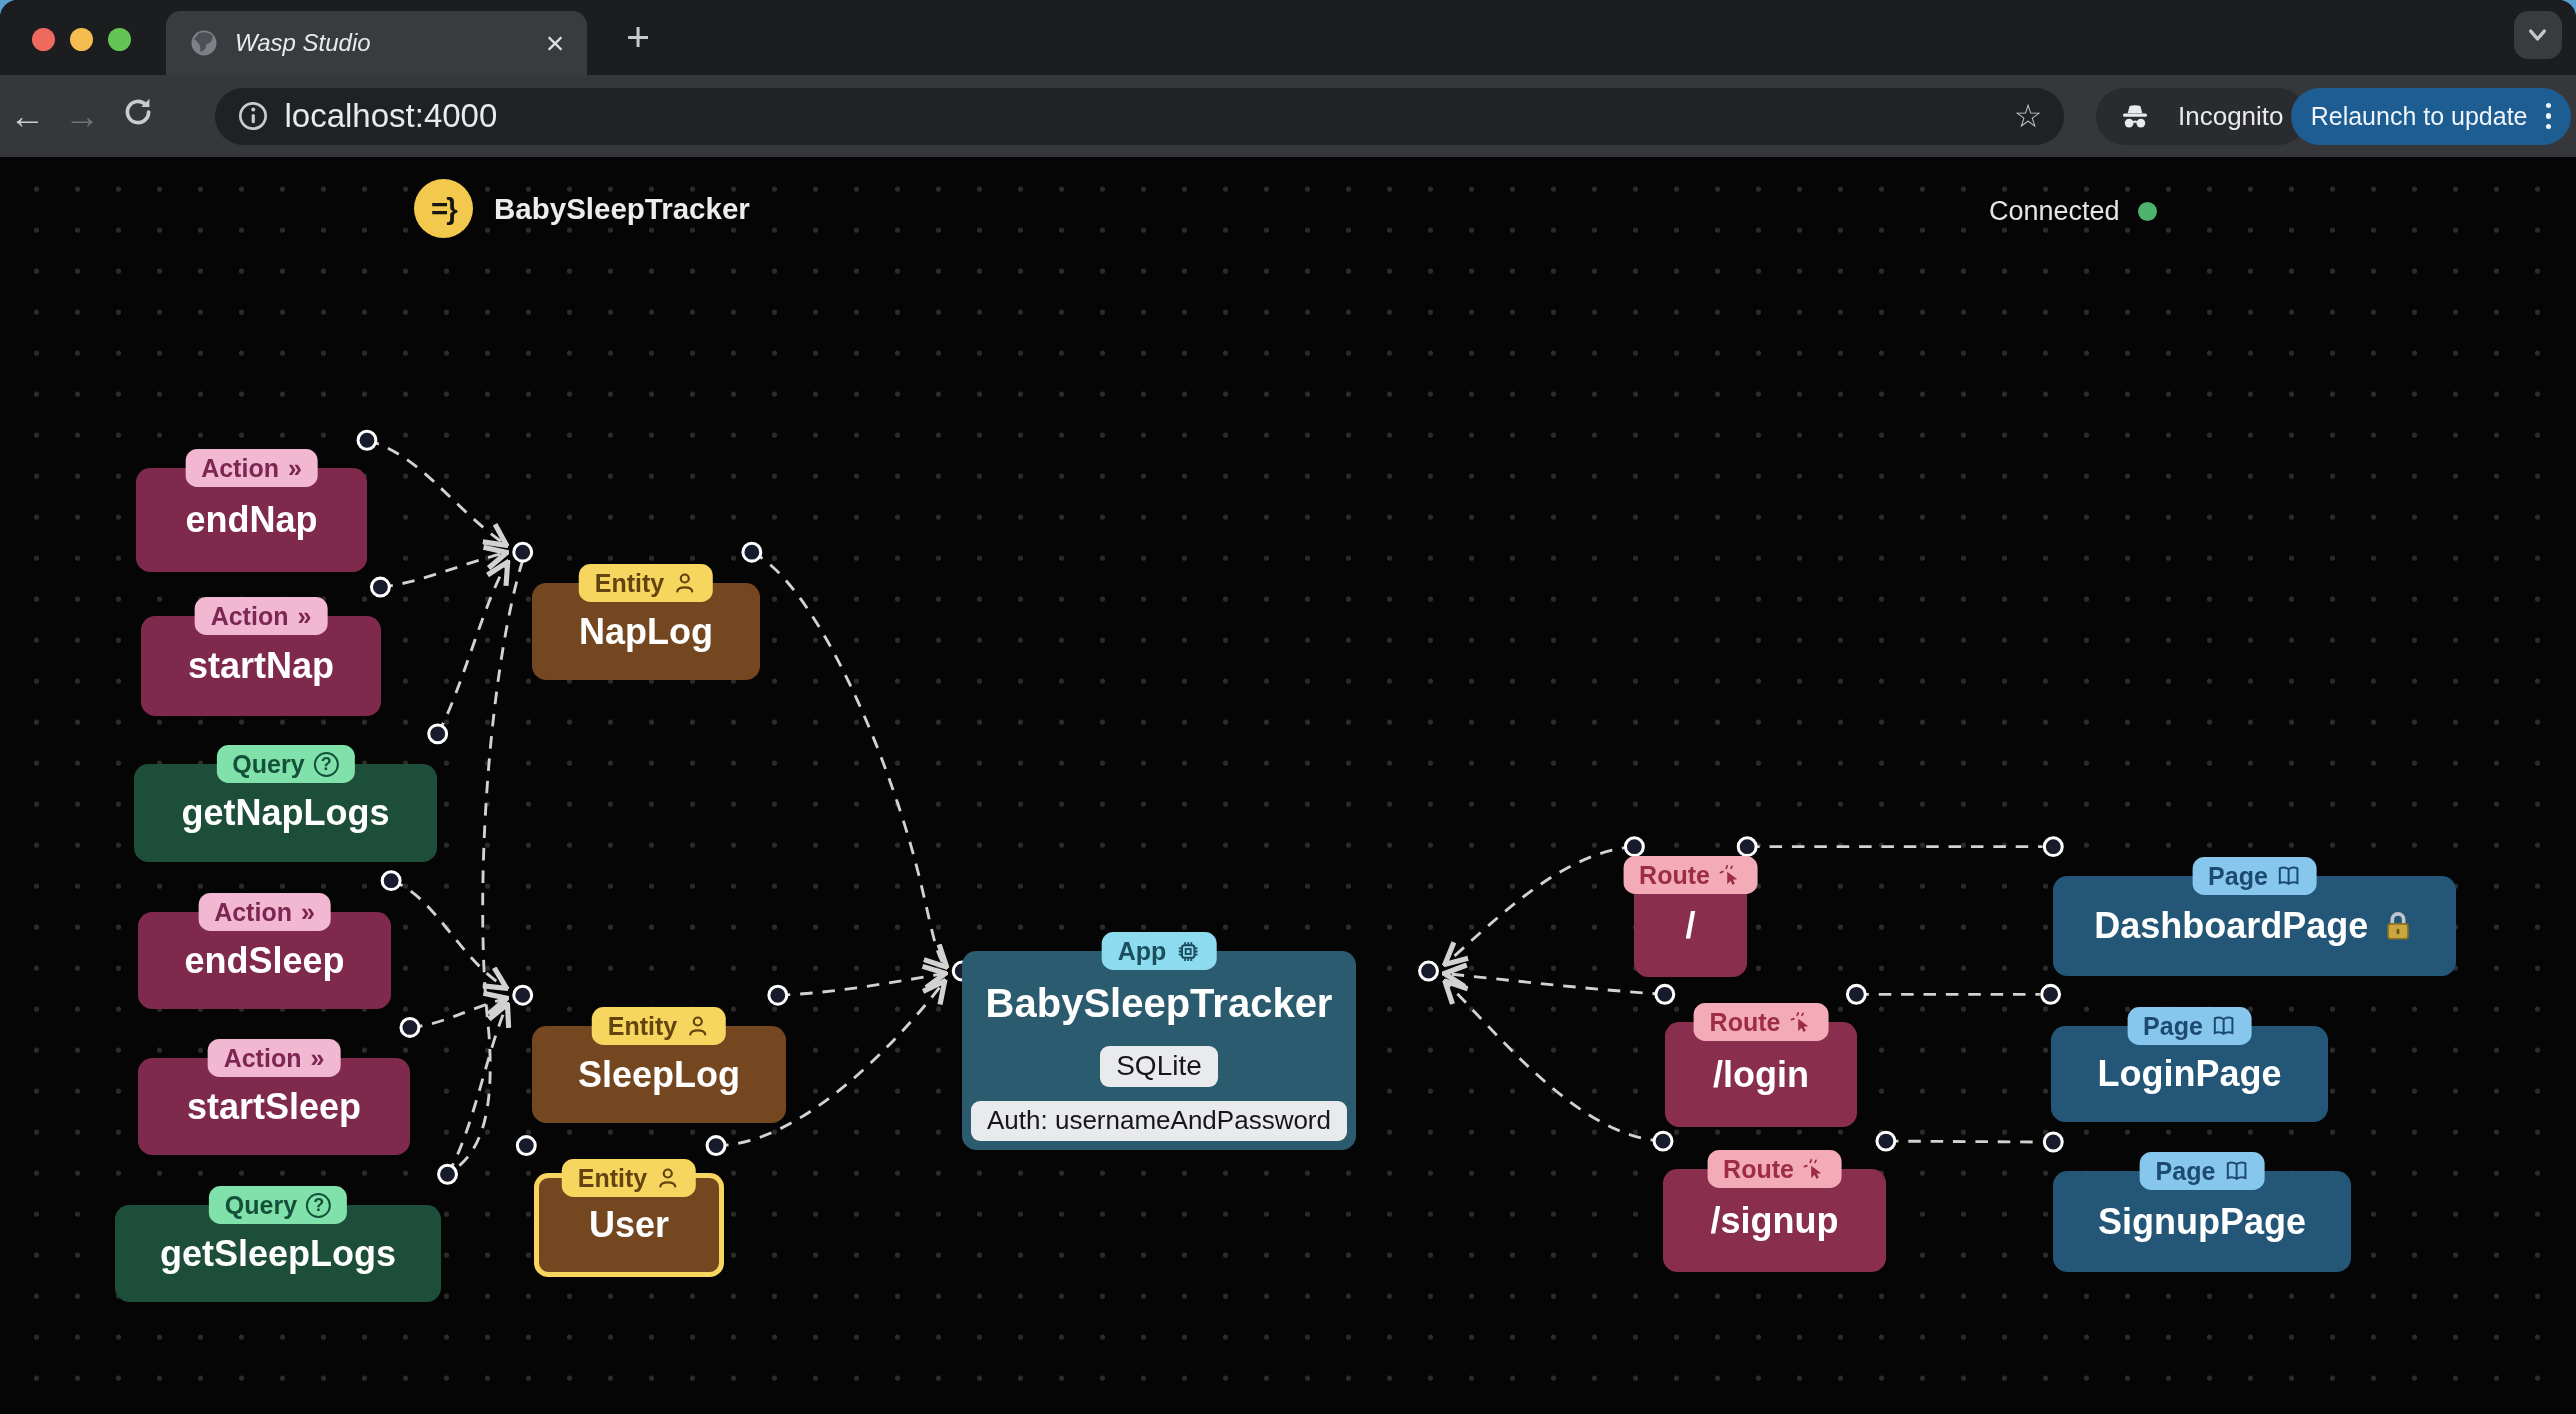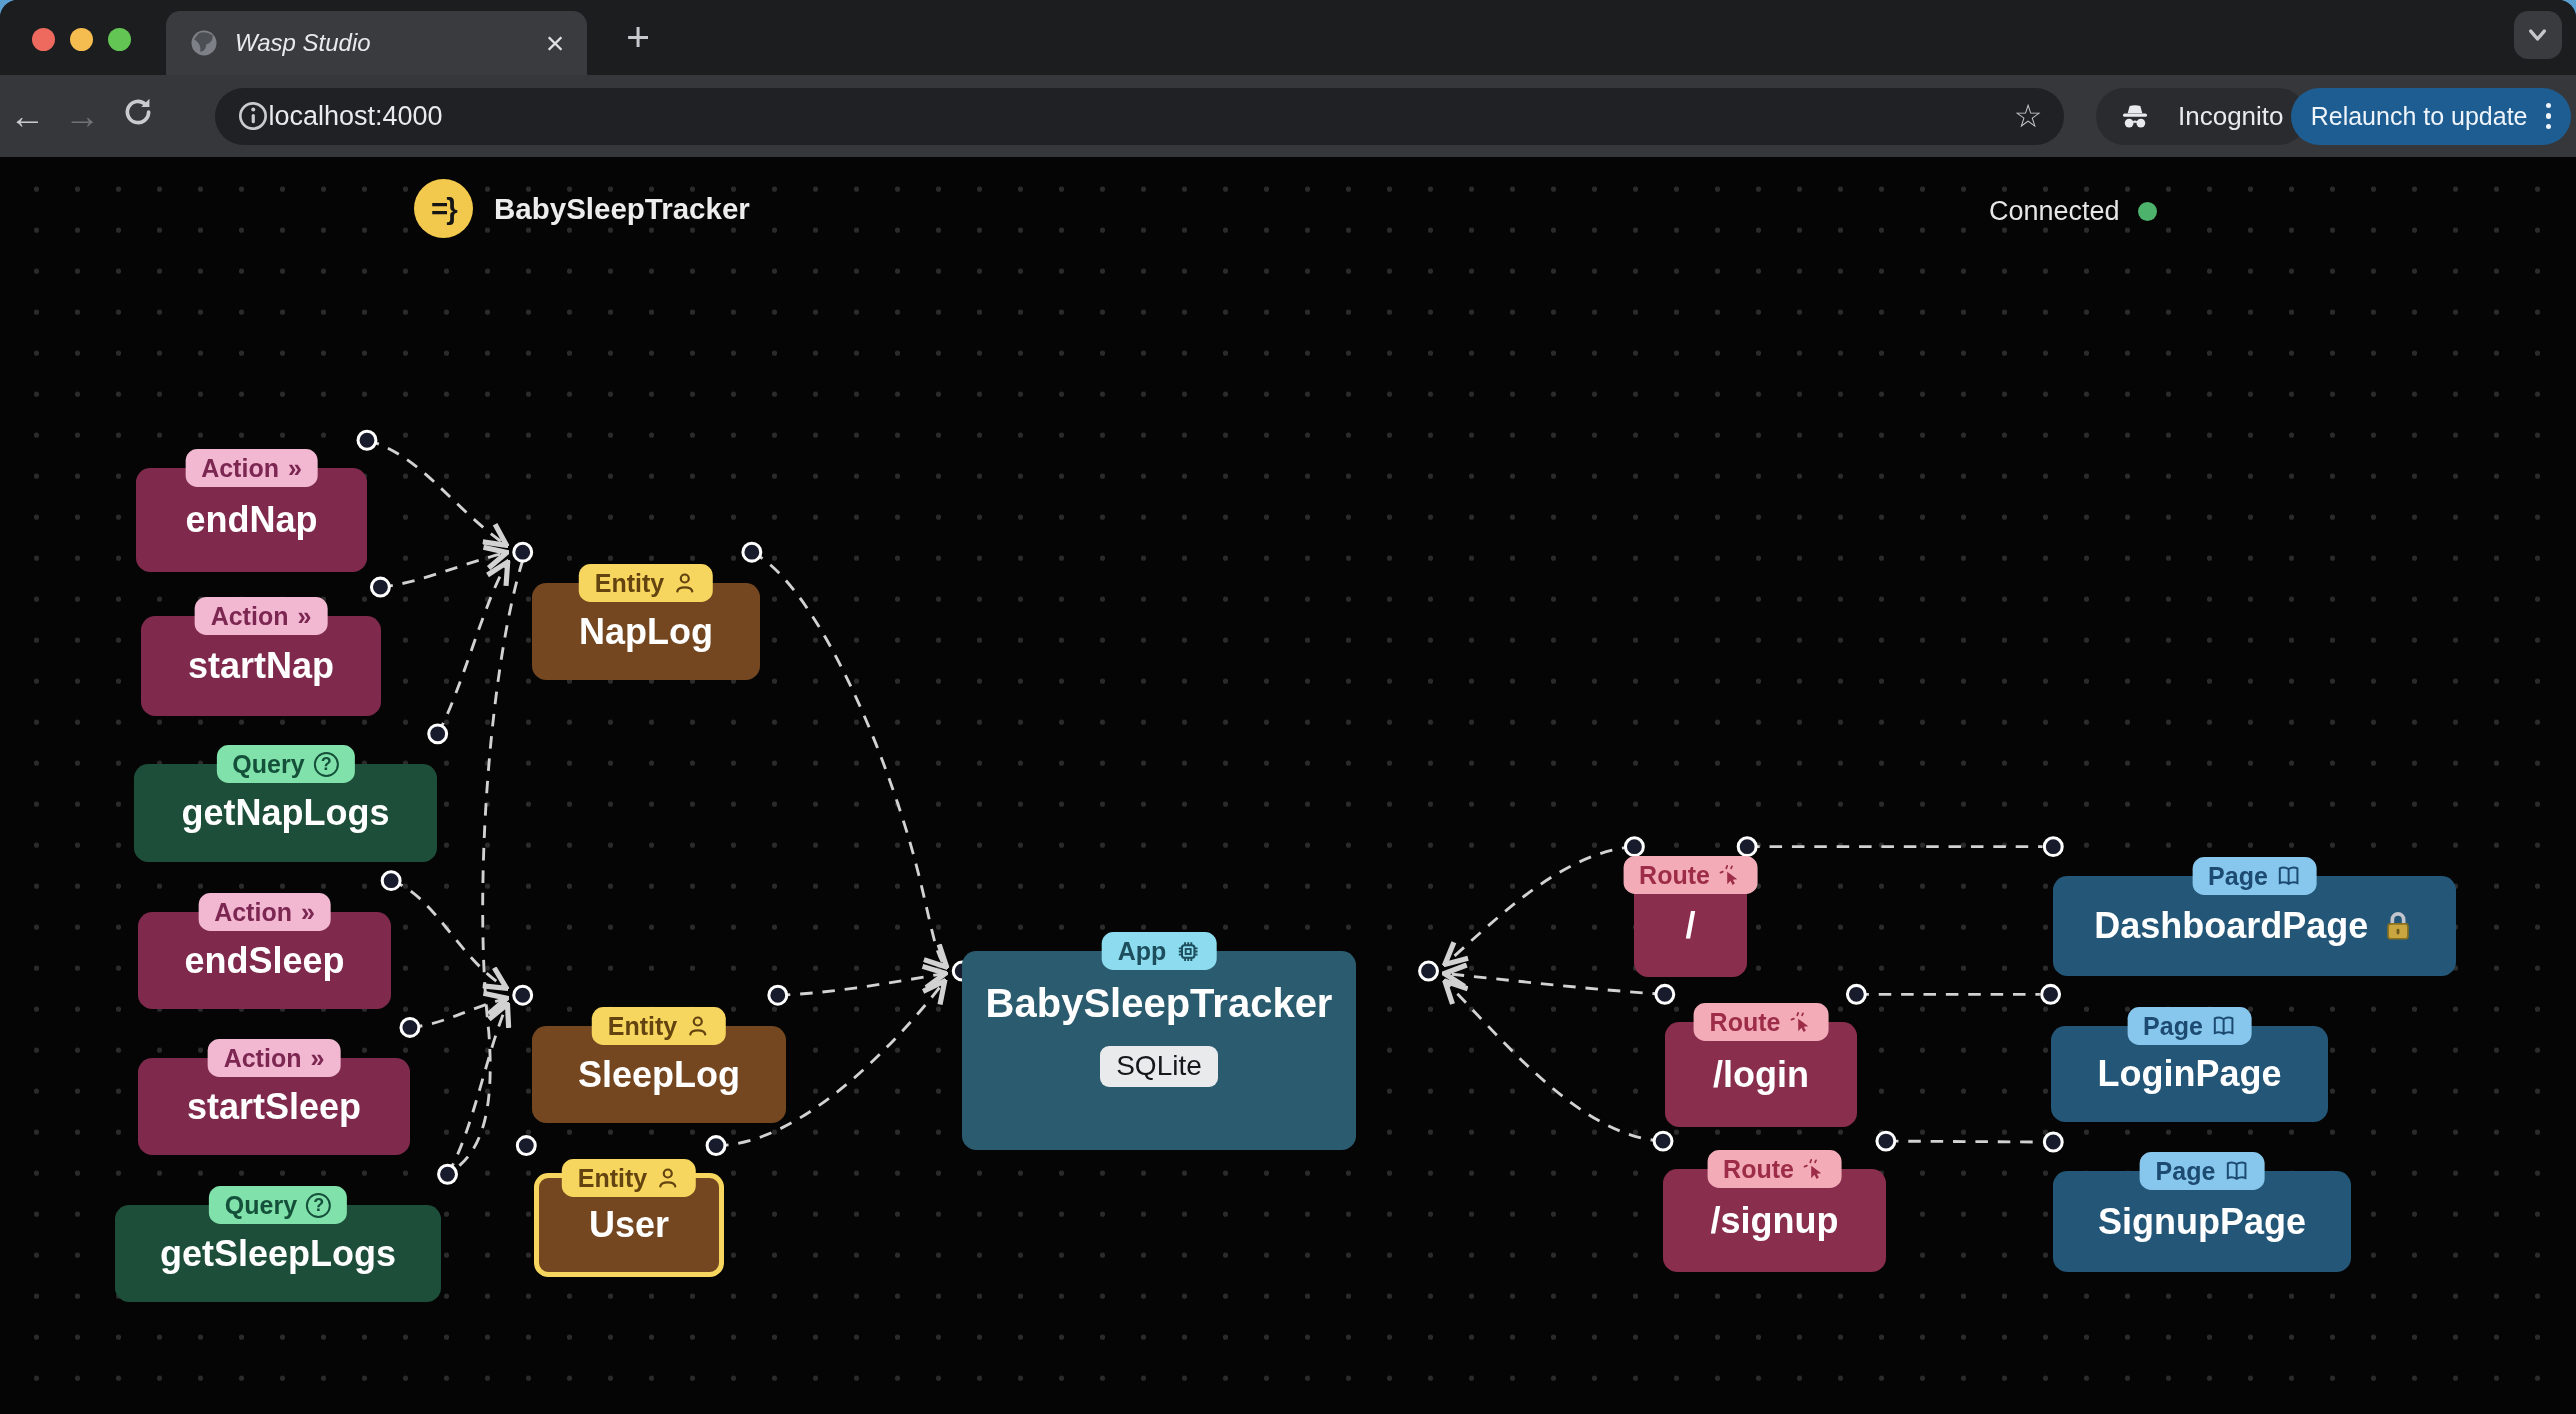--- a/index.html
+++ b/index.html
@@ -17,21 +17,21 @@
   .tab-title { color:#e8eaed; font-size:24px; margin-left:16px; flex:1; }
   .tab-close { color:#dfe1e3; font-size:32px; line-height:32px; cursor:default; }
   .newtab { position:absolute; left:616px; top:16px; color:#c6c8cb; font-size:41px; font-weight:300; width:43px; height:43px; display:flex; align-items:center; justify-content:center; }
   .chevron-btn { position:absolute; right:14.3px; top:10.7px; width:48px; height:48px; border-radius:14.3px; background:#3a3b3e; display:flex; align-items:center; justify-content:center; }
 
   .toolbar { position:absolute; top:75px; left:0; right:0; height:82px; background:#36373a; display:flex; align-items:center; }
   .navicon { font-size:36px; color:#c9cbce; width:55px; text-align:center; }
   .navicon.dim { color:#6f7276; }
   .url-pill { position:absolute; left:215px; top:12.5px; width:1849px; height:57px; background:#1f2124; border-radius:29px;
               display:flex; align-items:center; padding:0 21.5px; }
-  .url-text { color:#e8eaed; font-size:27px; margin-left:0; flex:1; }
+  .url-text { color:#e8eaed; font-size:33px; margin-left:16px; flex:1; }
   .star { color:#c9cbce; font-size:32px; }
   .incog-pill { position:absolute; left:2096px; top:12.5px; height:57px; background:#2a2b2e; border-radius:29px;
                 display:flex; align-items:center; gap:27px; padding:0 23px; color:#e8eaed; font-size:26px; }
   .relaunch-pill { position:absolute; left:2291px; top:12.5px; height:57px; background:#1e5d92; border-radius:29px;
                    display:flex; align-items:center; padding:0 19.7px; color:#eef4fa; font-size:25px; }
   .kebab { display:flex; flex-direction:column; gap:5.4px; margin-left:18px; }
   .kebab i { width:5.4px; height:5.4px; border-radius:50%; background:#eef4fa; display:block; }
 
   
   .page { position:absolute; top:158px; left:0; right:0; bottom:0; background:#050505;
@@ -295,20 +295,21 @@
               <line x1="6" y1="12" x2="3" y2="12"></line>
               <line x1="6" y1="15" x2="3" y2="15"></line>
             <line x1="18" y1="9" x2="21" y2="9"></line>
               <line x1="18" y1="12" x2="21" y2="12"></line>
               <line x1="18" y1="15" x2="21" y2="15"></line>
           </g>
         </svg>
       </div>
       <div class="app-title">BabySleepTracker</div>
       <div class="pill db">SQLite</div>
+      <div class="pill auth">Auth: usernameAndPassword</div>
     </div>
 
     <div class="node route" style="left:1634px; top:717px; width:113px; height:102px;">
       <div class="badge">
           <span>Route</span>
         <svg width="23" height="23" viewBox="0 0 24 24">
           <path d="M9,8 L9,21 L12.4,17.6 L14.6,21.8 L17,20.4 L14.8,16.4 L19.5,16 Z" fill="currentColor"></path>
           <g stroke="currentColor" stroke-width="1.8" stroke-linecap="round">
               <line x1="8" y1="4.5" x2="9" y2="2"></line>
               <line x1="4.5" y1="8" x2="2" y2="9"></line>

